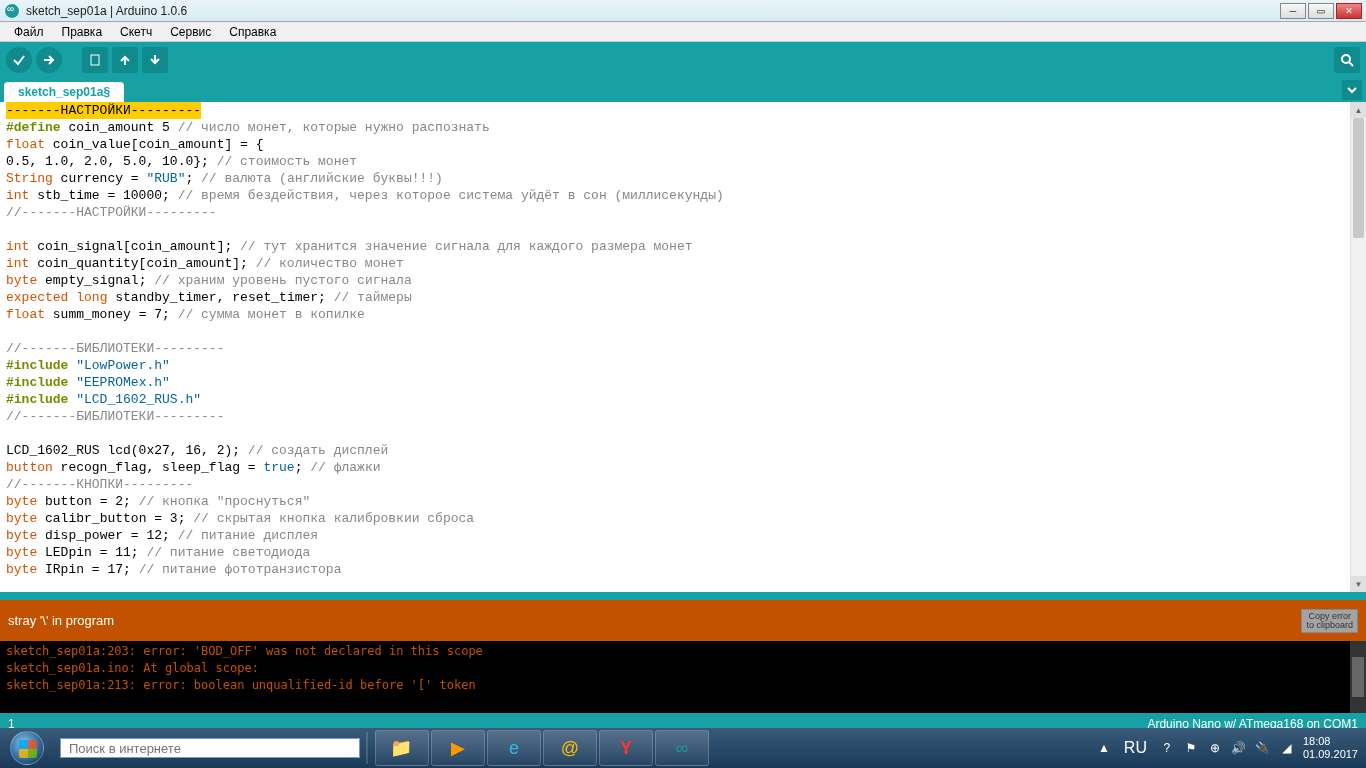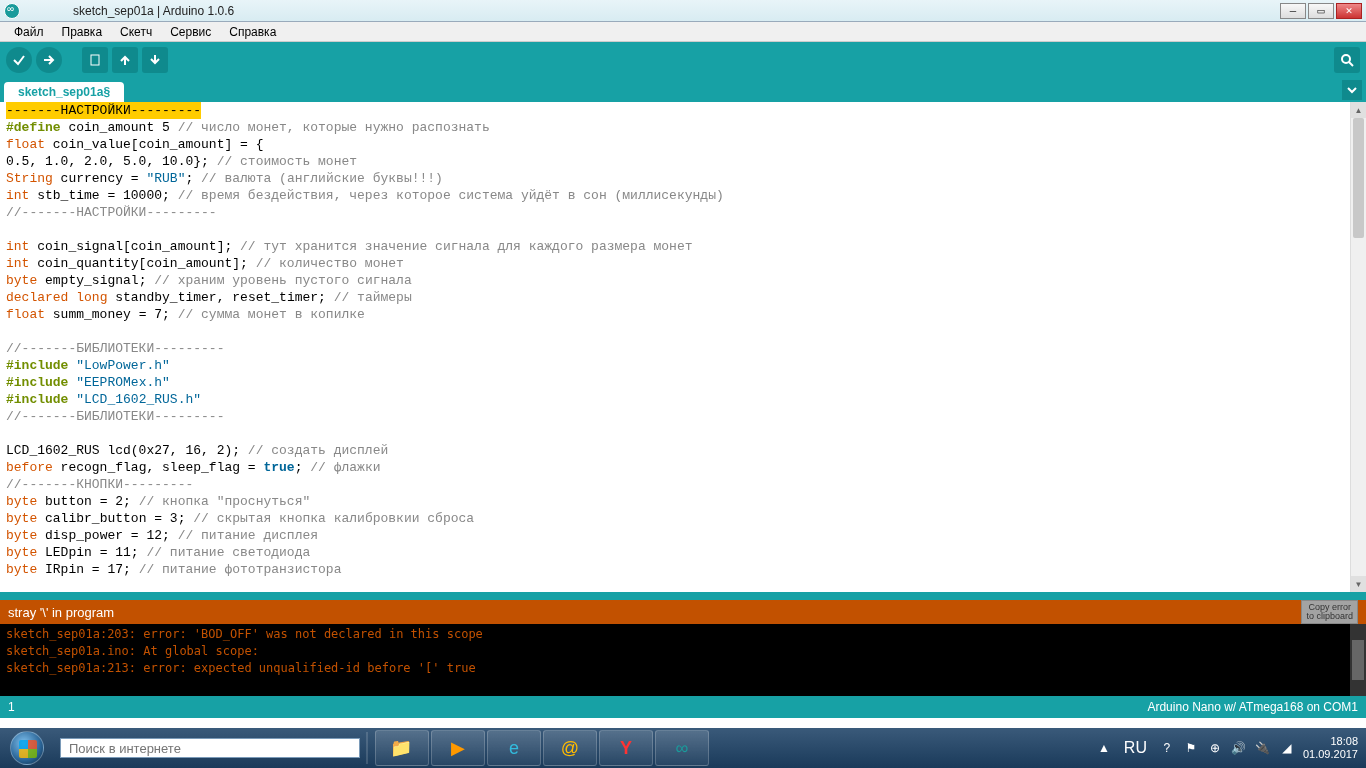--- a/index.html
+++ b/index.html
@@ -1,19 +1,19 @@
 <!DOCTYPE html>
 <html><head>
 <meta charset="utf-8">
 <style>
   * { margin: 0; padding: 0; box-sizing: border-box; }
   body { font-family: "Segoe UI", Tahoma, sans-serif; font-size: 12px; background: #fff; overflow: hidden; width: 1366px; height: 768px; position: relative; }
   
   
-  .titlebar { height: 22px; background: linear-gradient(#e8f4f8, #d8ecf2); border-bottom: 1px solid #9ab; display: flex; align-items: center; padding: 0 4px; gap: 47px; }
+  .titlebar { height: 22px; background: linear-gradient(#e8f4f8, #d8ecf2); border-bottom: 1px solid #9ab; display: flex; align-items: center; padding: 0 4px; }
   .titlebar .app-icon { width: 16px; height: 16px; background: #1a9b9b; border-radius: 50%; margin-right: 6px; border: 1px solid #fff; position: relative; }
   .titlebar .app-icon:before { content: "∞"; color: #fff; font-size: 10px; position: absolute; left: 2px; top: -1px; }
   .titlebar .title-text { flex: 1; font-size: 12px; color: #222; }
   .titlebar .win-btns { display: flex; gap: 2px; }
   .titlebar .win-btn { width: 26px; height: 16px; border: 1px solid #888; background: linear-gradient(#f8f8f8,#ddd); display: flex; align-items: center; justify-content: center; font-size: 9px; cursor: pointer; }
   .titlebar .win-btn.close { background: linear-gradient(#e88,#c33); color: #fff; border-color: #a22; }
   
   
   .menubar { height: 20px; background: #f0f0f0; display: flex; align-items: center; padding: 0 6px; gap: 2px; border-bottom: 1px solid #ccc; }
   .menubar .menu-item { padding: 2px 8px; font-size: 12px; cursor: pointer; }
@@ -33,33 +33,33 @@
   .tab-drop { width: 20px; height: 20px; background: #0f8a8d; margin-bottom: 2px; display: flex; align-items: center; justify-content: center; color: #fff; cursor: pointer; }
   
   
   .editor-wrap { position: relative; height: 490px; background: #fff; }
   .editor { position: absolute; inset: 0 16px 0 0; overflow: hidden; padding: 0 6px; font-family: Consolas, "Courier New", monospace; font-size: 13px; line-height: 17px; white-space: pre; color: #000; }
   .hl { background: #ffcc00; display: inline-block; }
   .kw-type { color: #d35400; } 
   .kw-def { color: #728e00; font-weight: bold; } 
   .str { color: #006699; } 
   .cmt { color: #888888; } 
-  .const { color: #006699; font-weight: bold; } 
+  .const { color: #006699; } 
   
   .editor-scroll { position: absolute; right: 0; top: 0; bottom: 0; width: 16px; background: #f0f0f0; border-left: 1px solid #ddd; }
   .editor-scroll .thumb { position: absolute; left: 2px; right: 2px; top: 16px; height: 120px; background: #c8c8c8; border-radius: 2px; }
   .editor-scroll .arr { position: absolute; left: 0; right: 0; height: 16px; background: #e0e0e0; display: flex; align-items: center; justify-content: center; font-size: 8px; color: #666; cursor: pointer; }
   .editor-scroll .arr.up { top: 0; }
   .editor-scroll .arr.down { bottom: 0; }
   
   
   .divider { height: 8px; background: #17a1a5; }
   
   
-  .err-header { height: 24px; background: #c25100; color: #fff; display: flex; align-items: center; padding: 0 8px; font-size: 13px; }
+  .err-header { height: 41px; background: #c25100; color: #fff; display: flex; align-items: center; padding: 0 8px; font-size: 13px; }
   .err-header .err-text { flex: 1; }
   .copy-err-btn { background: #a3a3a3; border: 1px solid #888; color: #333; font-size: 9px; line-height: 9px; padding: 2px 4px; text-align: center; cursor: pointer; }
   
   
   .console { height: 72px; background: #000; color: #c25100; font-family: Consolas, monospace; font-size: 12px; padding: 2px 6px; line-height: 17px; white-space: pre; position: relative; }
   .console-scroll { position: absolute; right: 0; top: 0; bottom: 0; width: 16px; background: #333; }
   .console-scroll .thumb { position: absolute; left: 2px; right: 2px; top: 16px; bottom: 16px; background: #666; }
   
   
   .statusbar { height: 22px; background: #17a1a5; color: #fff; display: flex; align-items: center; padding: 0 8px; font-size: 12px; }
@@ -69,21 +69,21 @@
   .taskbar { position: absolute; left: 0; right: 0; bottom: 0; height: 40px; background: linear-gradient(#3a5a7a, #1a3a5a); display: flex; align-items: center; }
   .start-btn { width: 54px; height: 40px; display: flex; align-items: center; justify-content: center; cursor: pointer; }
   .start-orb { width: 34px; height: 34px; border-radius: 50%; background: radial-gradient(circle at 40% 35%, #7ec0ee, #2a6496 60%, #08233e); border: 1px solid rgba(255,255,255,.3); position: relative; }
   .start-orb:before { content: ""; position: absolute; left: 8px; top: 8px; width: 18px; height: 18px; background: conic-gradient(from 0deg, #f25022 0 90deg, #7fba00 90deg 180deg, #ffb900 180deg 270deg, #00a4ef 270deg 360deg); opacity: .8; border-radius: 2px; }
   .search-box { width: 300px; height: 20px; background: #fff; border: 1px solid #7a9ab8; margin-left: 6px; display: flex; align-items: center; }
   .search-box input { border: none; outline: none; width: 100%; padding: 0 8px; font-size: 13px; color: #555; background: transparent; }
   .task-sep { width: 2px; height: 32px; background: rgba(255,255,255,.15); margin: 0 6px; }
   .task-item { width: 54px; height: 36px; margin: 0 1px; background: linear-gradient(rgba(255,255,255,.15), rgba(255,255,255,.05)); border: 1px solid rgba(255,255,255,.2); border-radius: 3px; display: flex; align-items: center; justify-content: center; cursor: pointer; font-size: 18px; }
   .task-flex { flex: 1; }
   .tray { display: flex; align-items: center; gap: 8px; color: #fff; padding: 0 8px; font-size: 11px; }
-  .tray .clock { text-align: right; line-height: 13px; }
+  .tray .clock { text-align: left; line-height: 13px; }
   .tray .ico { width: 16px; height: 16px; display: flex; align-items: center; justify-content: center; font-size: 12px; cursor: pointer; }
   .lang { font-size: 16px; padding: 0 4px; cursor: pointer; }
   
   svg { display: block; }
 </style>
 </head>
 <body>
 
 <div class="titlebar">
   <div class="app-icon"></div>
@@ -154,31 +154,31 @@
 <span class="kw-def">#define</span><span> coin_amount 5 </span><span class="cmt">// число монет, которые нужно распознать</span>
 <span class="kw-type">float</span><span> coin_value[coin_amount] = {</span>
 <span>0.5, 1.0, 2.0, 5.0, 10.0}; </span><span class="cmt">// стоимость монет</span>
 <span class="kw-type">String</span><span> currency = </span><span class="str">"RUB"</span><span>; </span><span class="cmt">// валюта (английские буквы!!!)</span>
 <span class="kw-type">int</span><span> stb_time = 10000; </span><span class="cmt">// время бездействия, через которое система уйдёт в сон (миллисекунды)</span>
 <span class="cmt">//-------НАСТРОЙКИ---------</span>
 
 <span class="kw-type">int</span><span> coin_signal[coin_amount]; </span><span class="cmt">// тут хранится значение сигнала для каждого размера монет</span>
 <span class="kw-type">int</span><span> coin_quantity[coin_amount]; </span><span class="cmt">// количество монет</span>
 <span class="kw-type">byte</span><span> empty_signal; </span><span class="cmt">// храним уровень пустого сигнала</span>
-<span class="kw-type">declared</span><span> </span><span class="kw-type">long</span><span> standby_timer, reset_timer; </span><span class="cmt">// таймеры</span>
+<span class="kw-type">expected</span><span> </span><span class="kw-type">long</span><span> standby_timer, reset_timer; </span><span class="cmt">// таймеры</span>
 <span class="kw-type">float</span><span> summ_money = 7; </span><span class="cmt">// сумма монет в копилке</span>
 
 <span class="cmt">//-------БИБЛИОТЕКИ---------</span>
 <span class="kw-def">#include </span><span class="str">"LowPower.h"</span>
 <span class="kw-def">#include </span><span class="str">"EEPROMex.h"</span>
 <span class="kw-def">#include </span><span class="str">"LCD_1602_RUS.h"</span>
 <span class="cmt">//-------БИБЛИОТЕКИ---------</span>
 
 <span>LCD_1602_RUS lcd(0x27, 16, 2); </span><span class="cmt">// создать дисплей</span>
-<span class="kw-type">before</span><span> recogn_flag, sleep_flag = </span><span class="const">true</span><span>; </span><span class="cmt">// флажки</span>
+<span class="kw-type">button</span><span> recogn_flag, sleep_flag = </span><span class="const">true</span><span>; </span><span class="cmt">// флажки</span>
 <span class="cmt">//-------КНОПКИ---------</span>
 <span class="kw-type">byte</span><span> button = 2; </span><span class="cmt">// кнопка "проснуться"</span>
 <span class="kw-type">byte</span><span> calibr_button = 3; </span><span class="cmt">// скрытая кнопка калибровкии сброса</span>
 <span class="kw-type">byte</span><span> disp_power = 12; </span><span class="cmt">// питание дисплея</span>
 <span class="kw-type">byte</span><span> LEDpin = 11; </span><span class="cmt">// питание светодиода</span>
 <span class="kw-type">byte</span><span> IRpin = 17; </span><span class="cmt">// питание фототранзистора</span></div>
   <div class="editor-scroll">
     <div class="arr up">▲</div>
     <div class="thumb"></div>
     <div class="arr down">▼</div>
@@ -188,21 +188,21 @@
 <div class="divider"></div>
 
 <div class="err-header">
   <div class="err-text">stray '\' in program</div>
   <div class="copy-err-btn" style="white-space:pre;">Copy error
 to clipboard</div>
 </div>
 
 <div class="console"><span>sketch_sep01a:203: error: 'BOD_OFF' was not declared in this scope</span>
 <span>sketch_sep01a.ino: At global scope:</span>
-<span>sketch_sep01a:213: error: expected unqualified-id before '[' true</span>
+<span>sketch_sep01a:213: error: boolean unqualified-id before '[' token</span>
   <div class="console-scroll"><div class="thumb"></div></div>
 </div>
 
 <div class="statusbar">
   <div class="line-no">1</div>
   <div>Arduino Nano w/ ATmega168 on COM1</div>
 </div>
 
 <div class="taskbar">
   <div class="start-btn">

